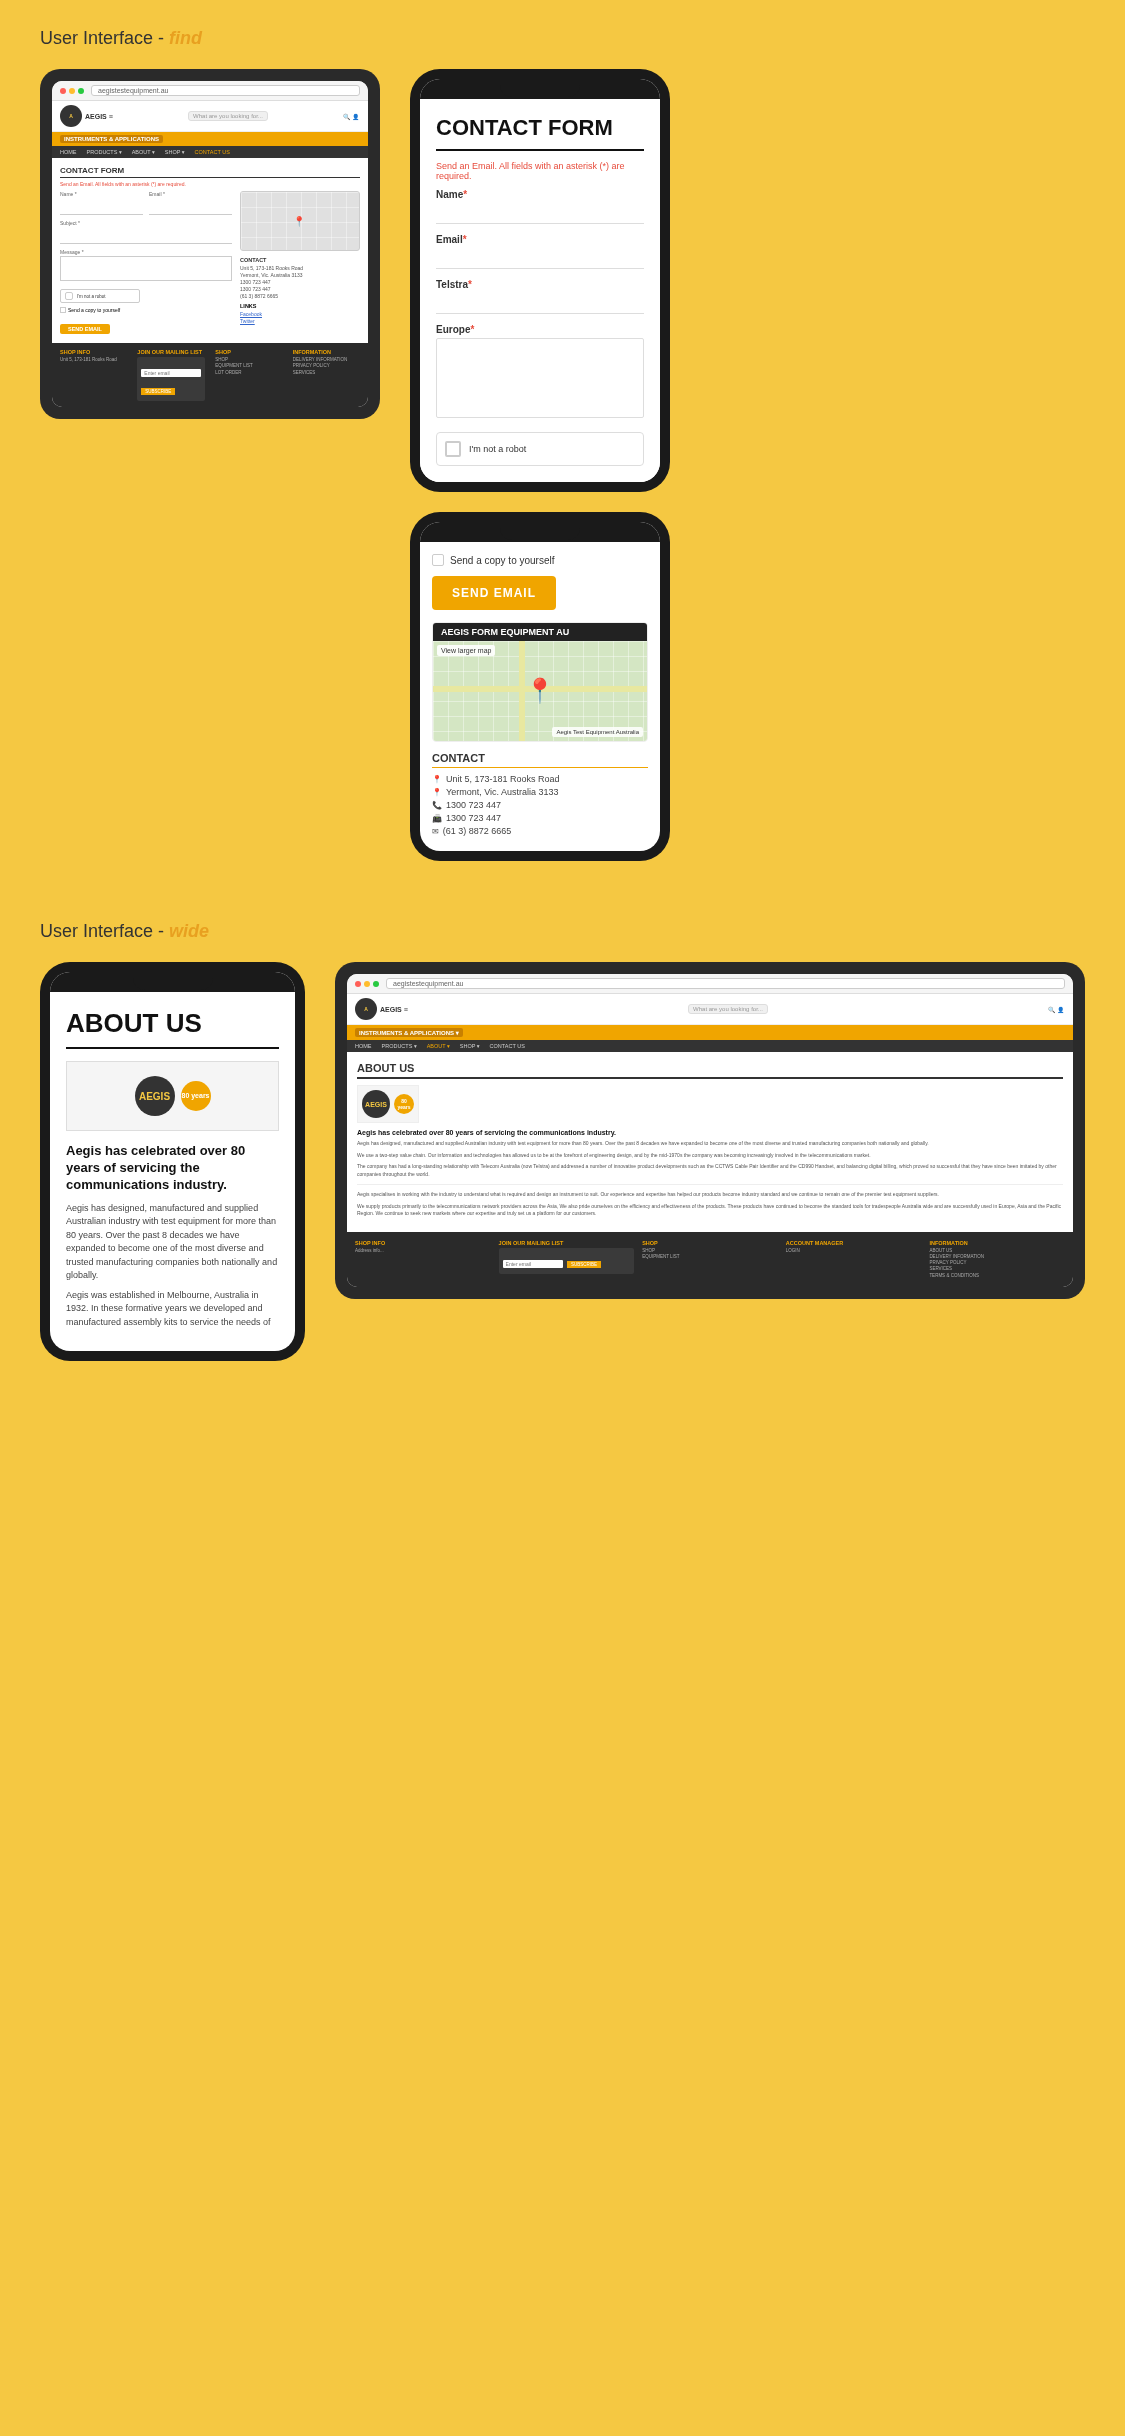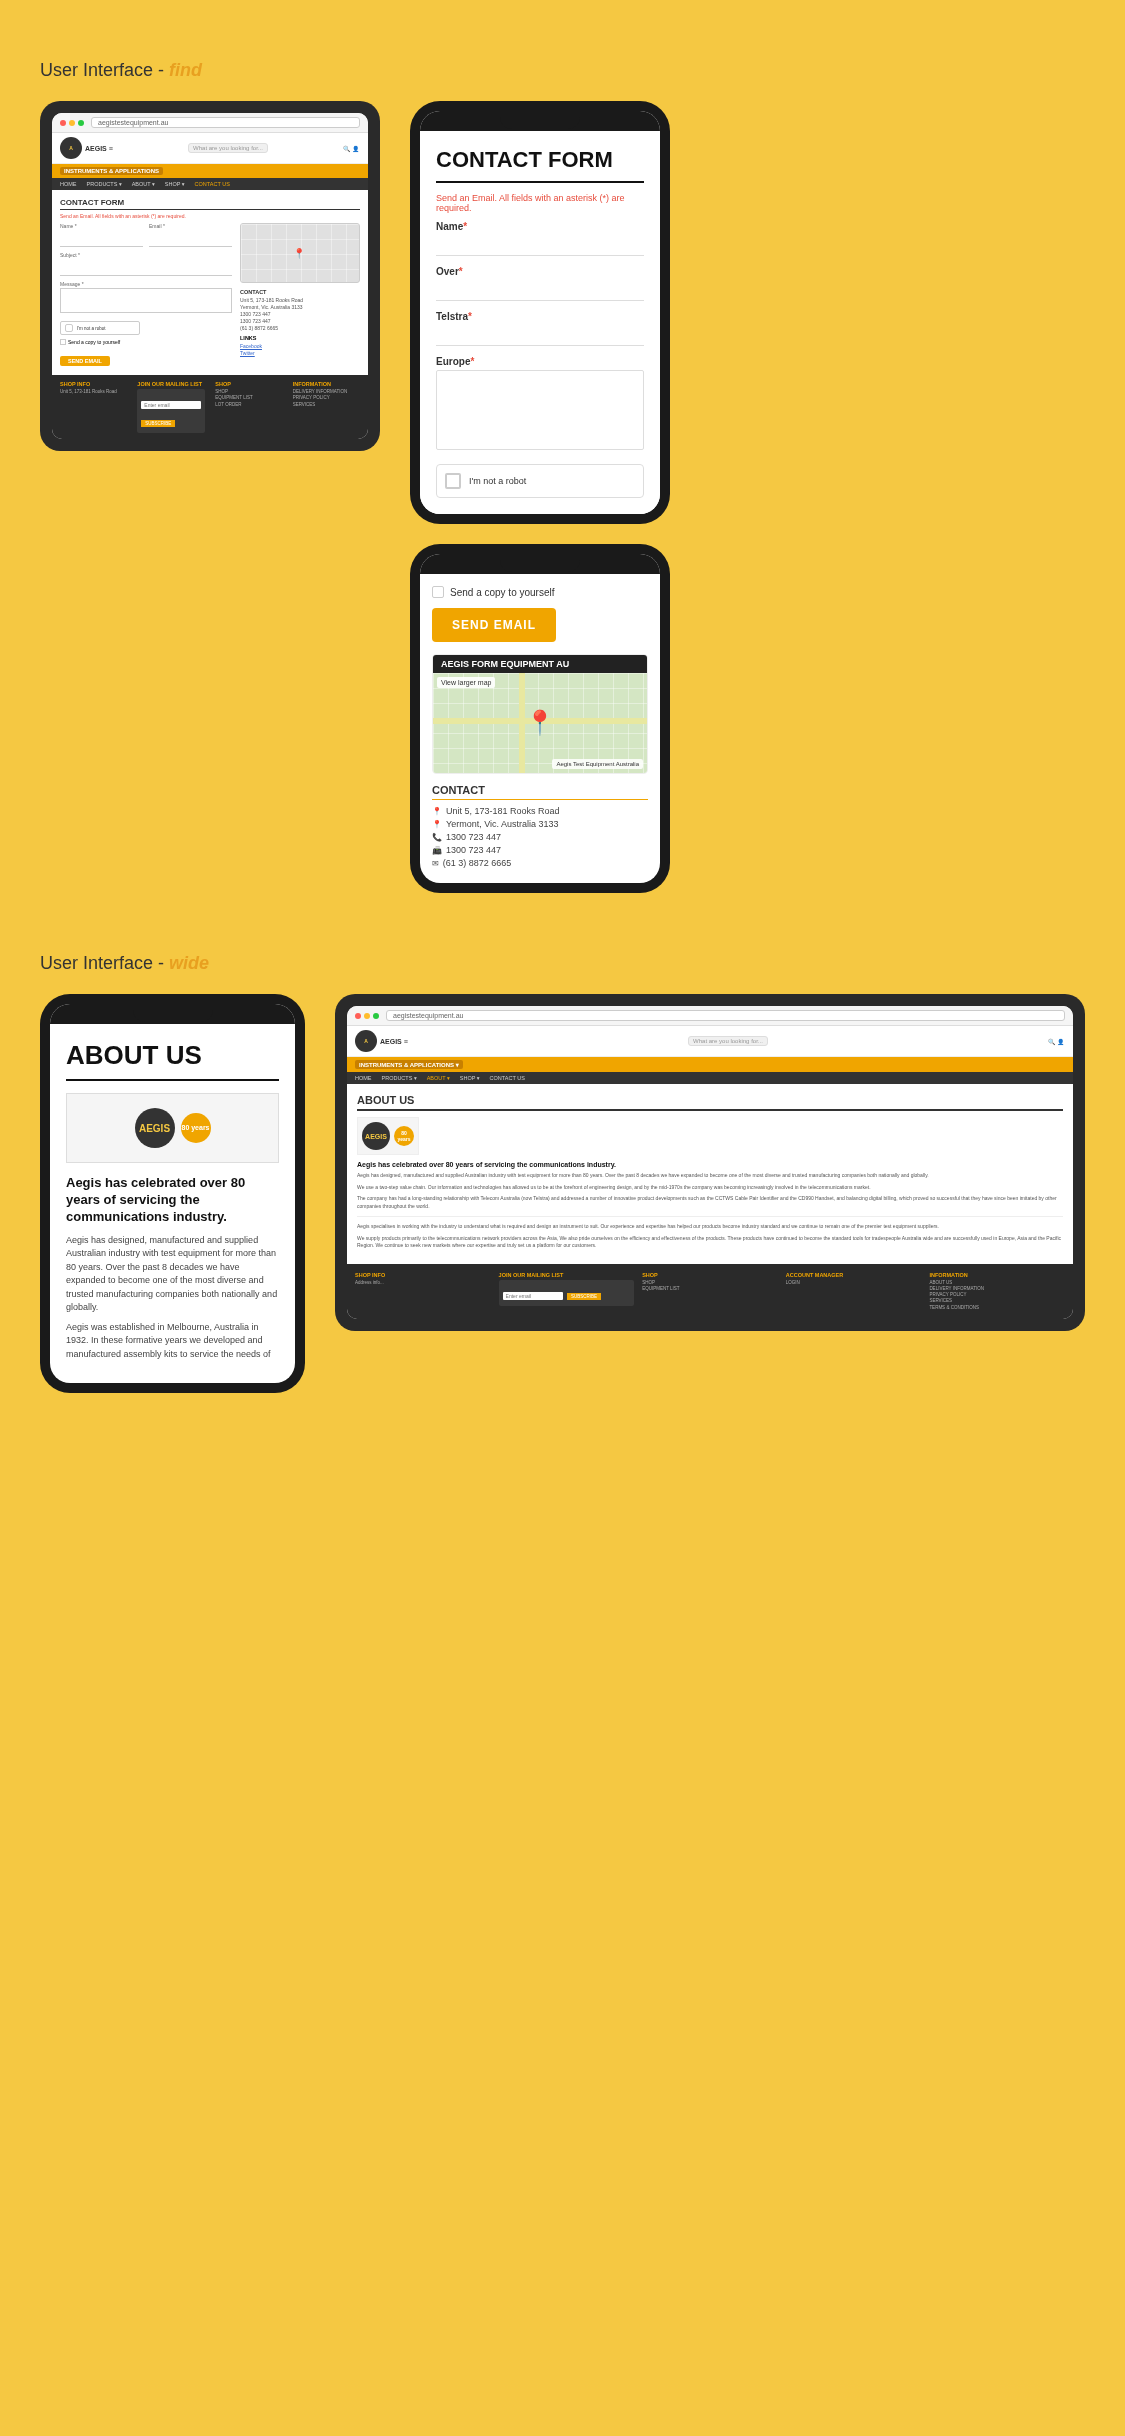--- a/index.html
+++ b/index.html
@@ -5,21 +5,21 @@
     * { margin: 0; padding: 0; box-sizing: border-box; }
     body {
       background-color: #f5c842;
       font-family: Arial, sans-serif;
       width: 1125px;
       min-height: 2436px;
       overflow-x: hidden;
     }
 
     .page-wrapper {
-      padding: 60px 40px;
+      padding: 28px 40px;
     }
 
     
     .section-header {
       font-size: 18px;
       font-weight: 400;
       color: #333;
       margin-bottom: 20px;
     }
     .section-header .highlight {
@@ -908,21 +908,21 @@
 
               <div class="phone-field-group">
                 <div class="phone-field-label">
                   <span>Name</span><span class="required">*</span>
                 </div>
                 <input class="phone-field-input" type="text" style="">
               </div>
 
               <div class="phone-field-group">
                 <div class="phone-field-label">
-                  <span>Over</span><span class="required">*</span>
+                  <span>Email</span><span class="required">*</span>
                 </div>
                 <input class="phone-field-input" type="text" style="">
               </div>
 
               <div class="phone-field-group">
                 <div class="phone-field-label">
                   <span>Telstra</span><span class="required">*</span>
                 </div>
                 <input class="phone-field-input" type="text" style="">
               </div>

